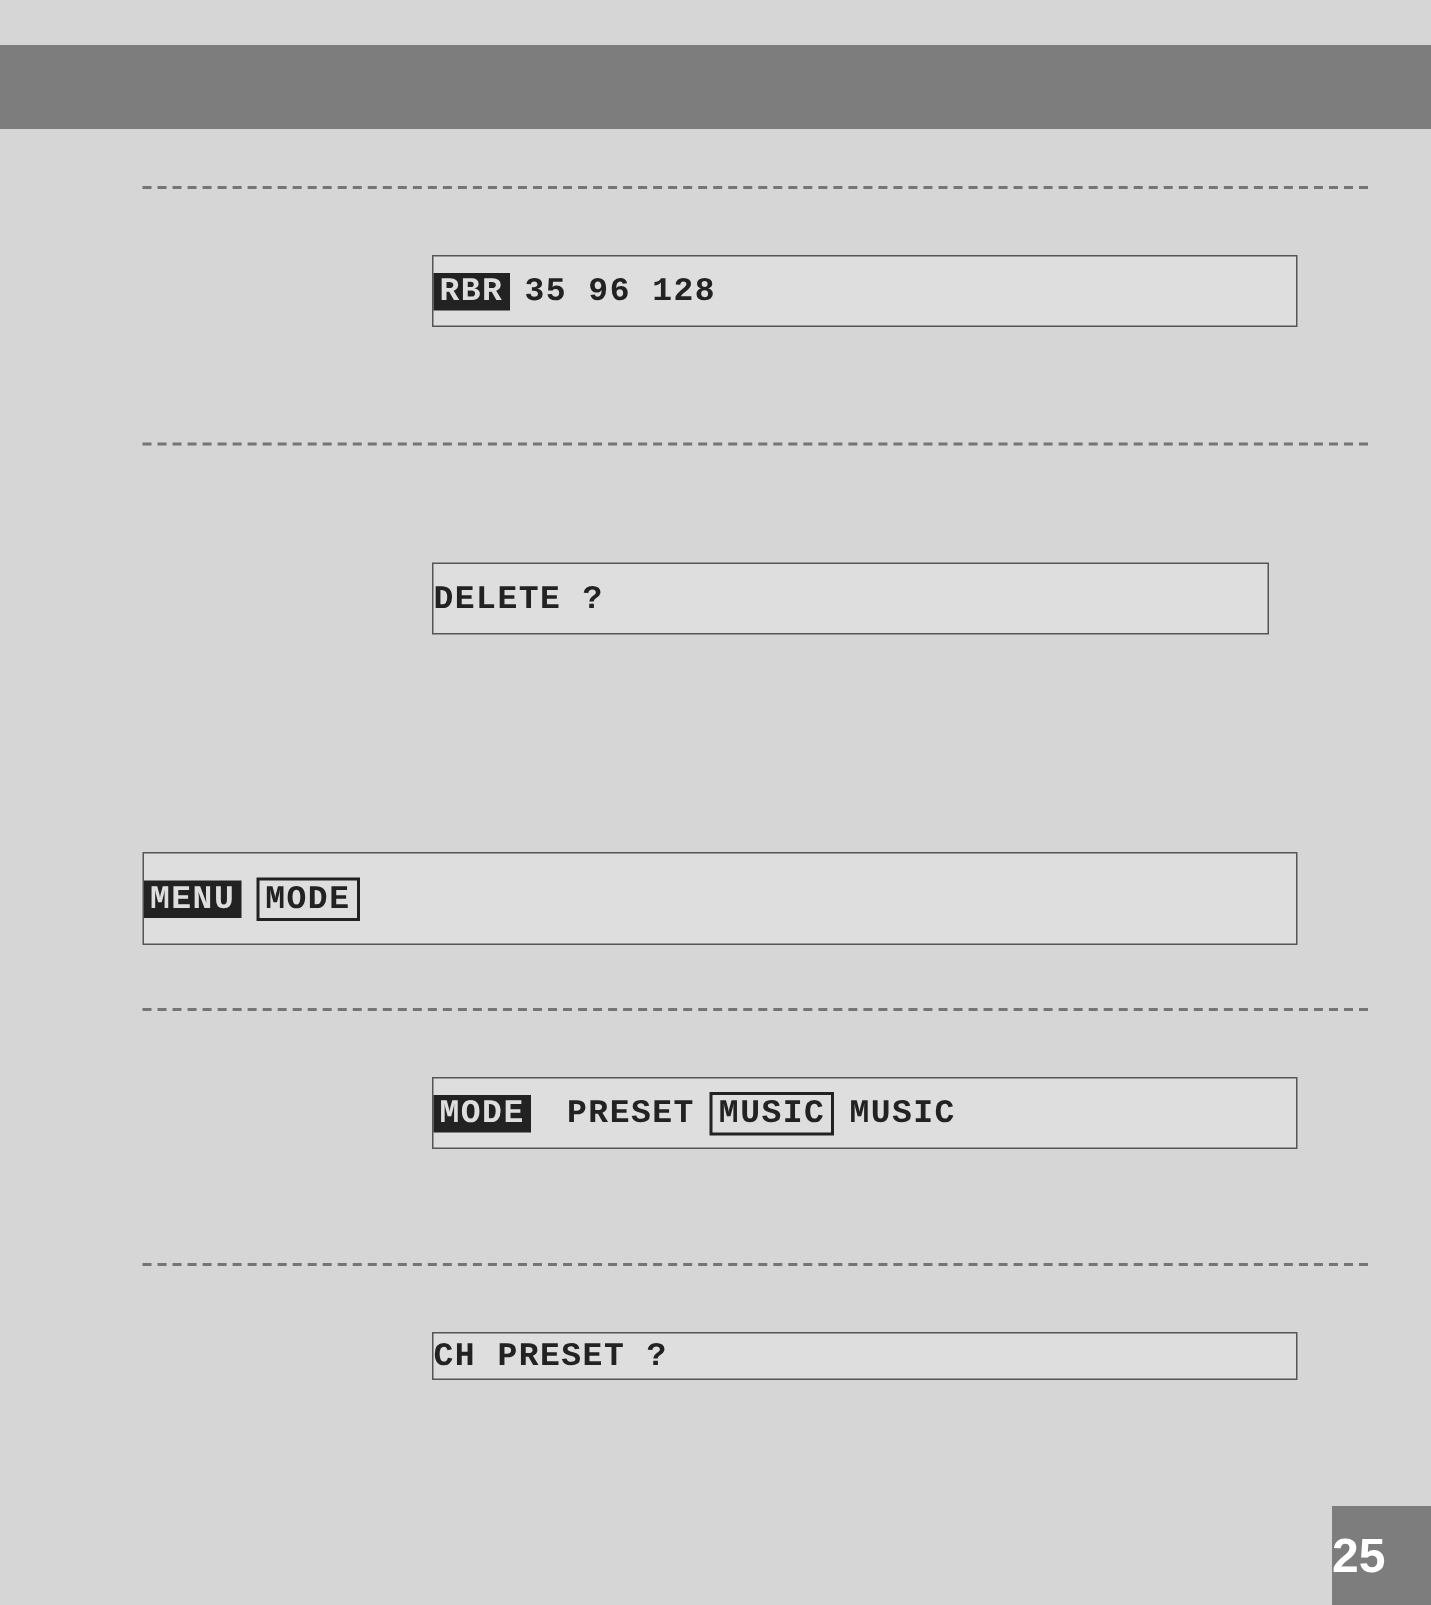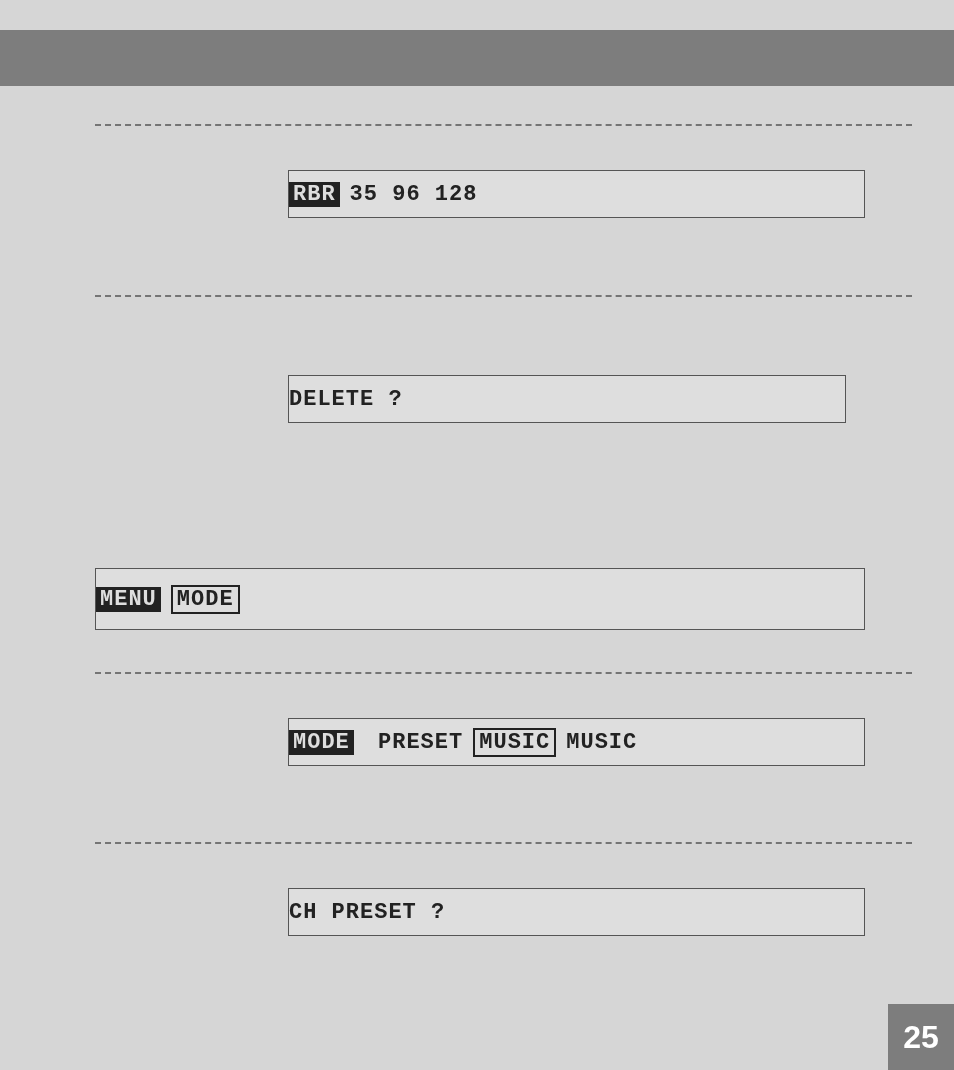--- a/index.html
+++ b/index.html
@@ -50,21 +50,21 @@
     bottom: 0;
     width: 66px;
     height: 66px;
     background: #7d7d7d;
     color: #fff;
     font-family: Arial, Helvetica, sans-serif;
     font-weight: 900;
     font-size: 32px;
     display: flex;
     align-items: center;
-    justify-content: center;
+    justify-content: flex-start;
   }
 </style>
 </head>
 <body>
 
 <div class="header-band"></div>
 
 <div class="sep" style="left: 95px; top: 124px; width: 817px;"></div>
 <div class="sep" style="left: 95px; top: 295px; width: 817px;"></div>
 <div class="sep" style="left: 95px; top: 672px; width: 817px;"></div>
@@ -80,19 +80,19 @@
 <div class="lcd" style="left: 95px; top: 568px; width: 770px; height: 62px;">
     <span class="word inv">MENU</span>
     <span class="word boxed">MODE</span>
   </div>
 <div class="lcd" style="left: 288px; top: 718px; width: 577px; height: 48px;">
     <span class="word inv">MODE</span>
     <span class="word "> PRESET</span>
     <span class="word boxed">MUSIC</span>
     <span class="word ">MUSIC</span>
   </div>
-<div class="lcd" style="left: 288px; top: 888px; width: 577px; height: 48px;">
+<div class="lcd" style="left: 288px; top: 888px; width: 577px; height: 32px;">
     <span class="word ">CH PRESET ?</span>
   </div>
 
 <div class="page-tab">
   <span>25</span>
 </div>
 
 </body></html>

